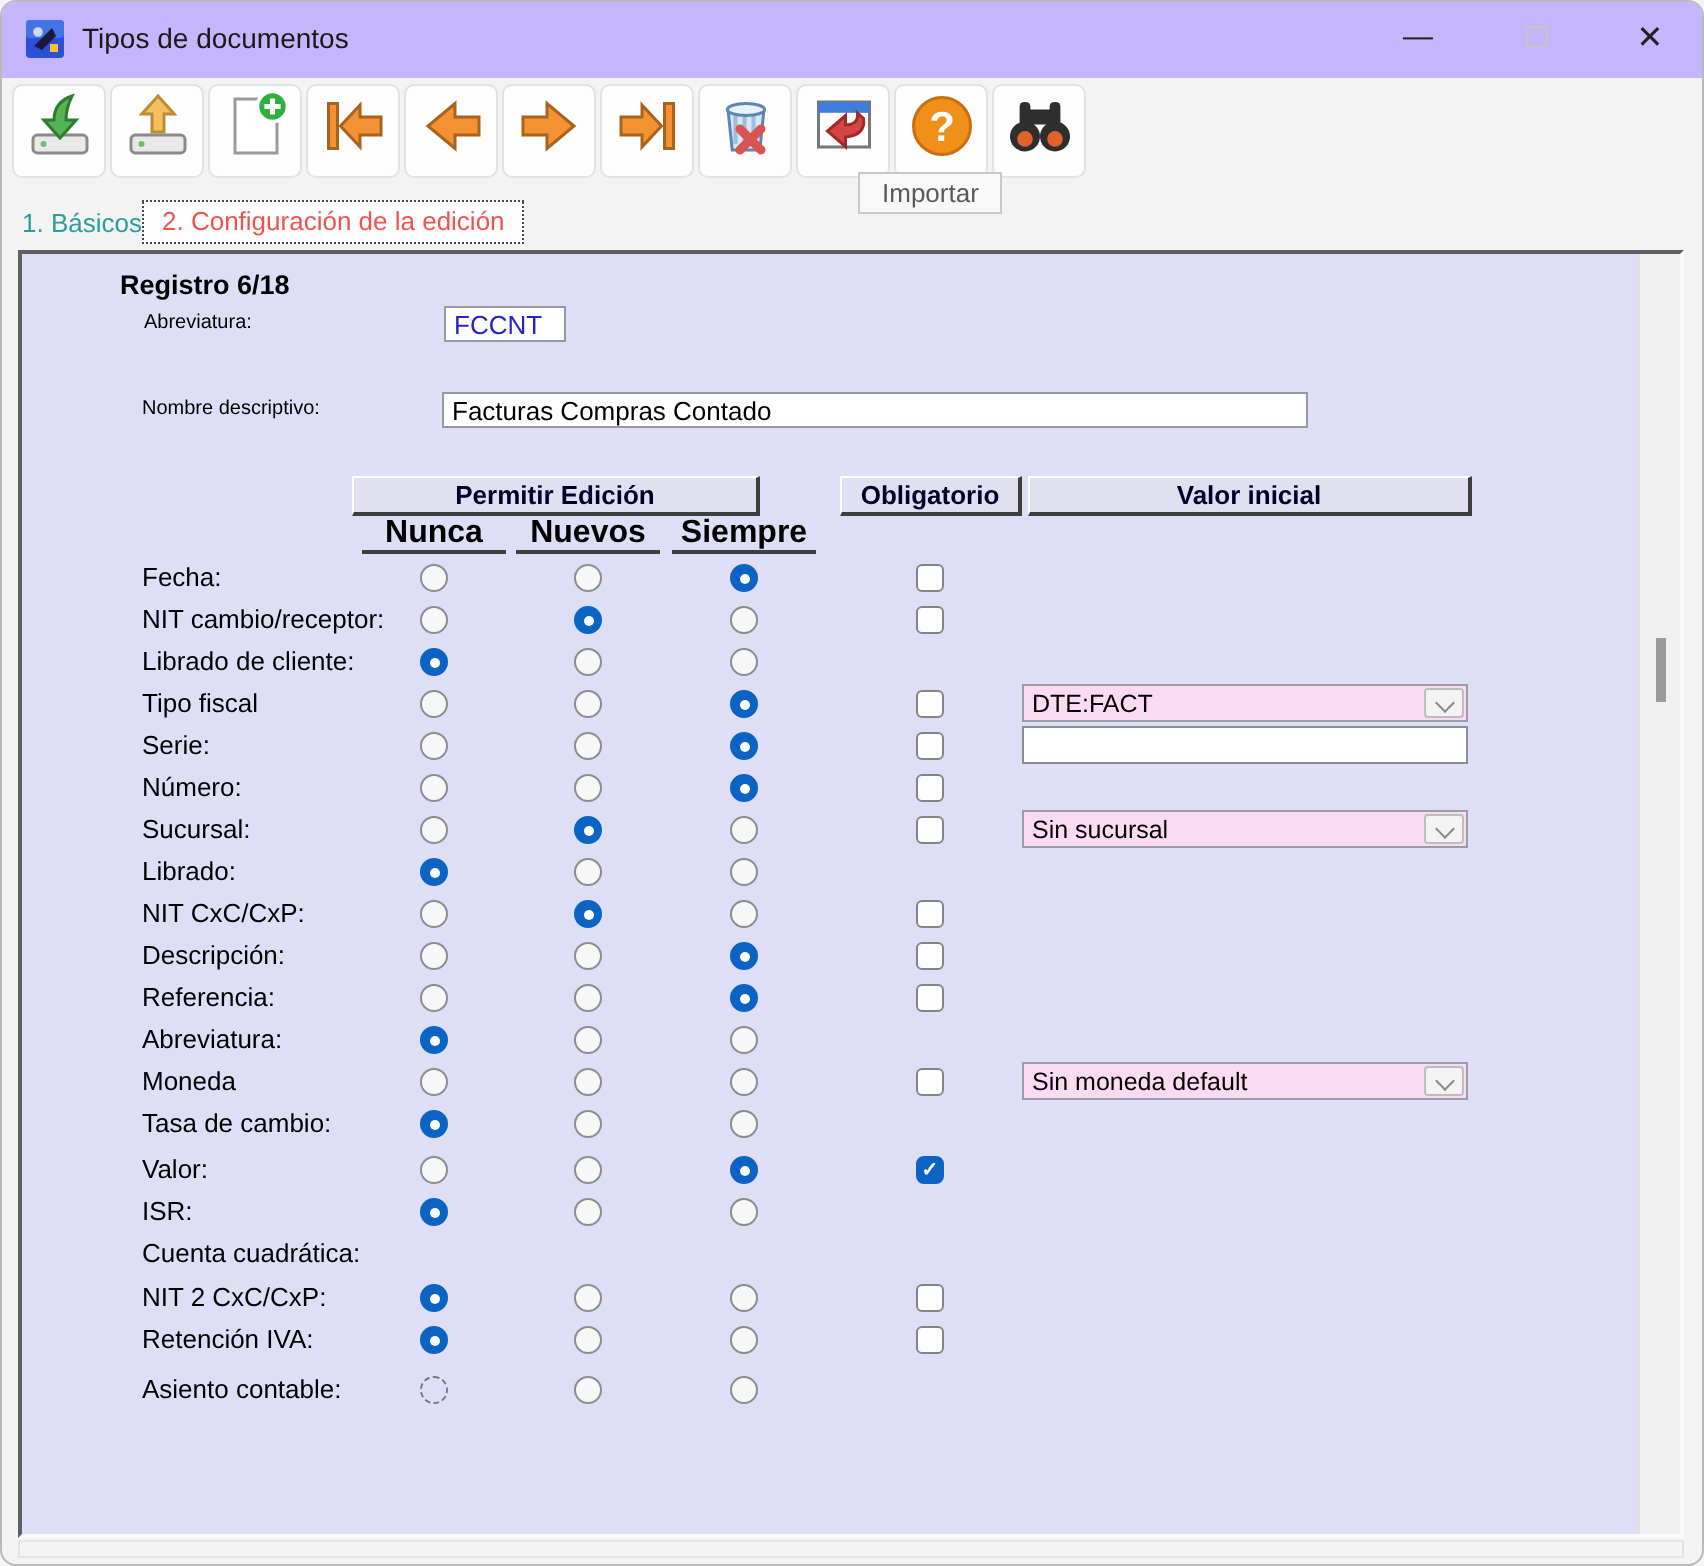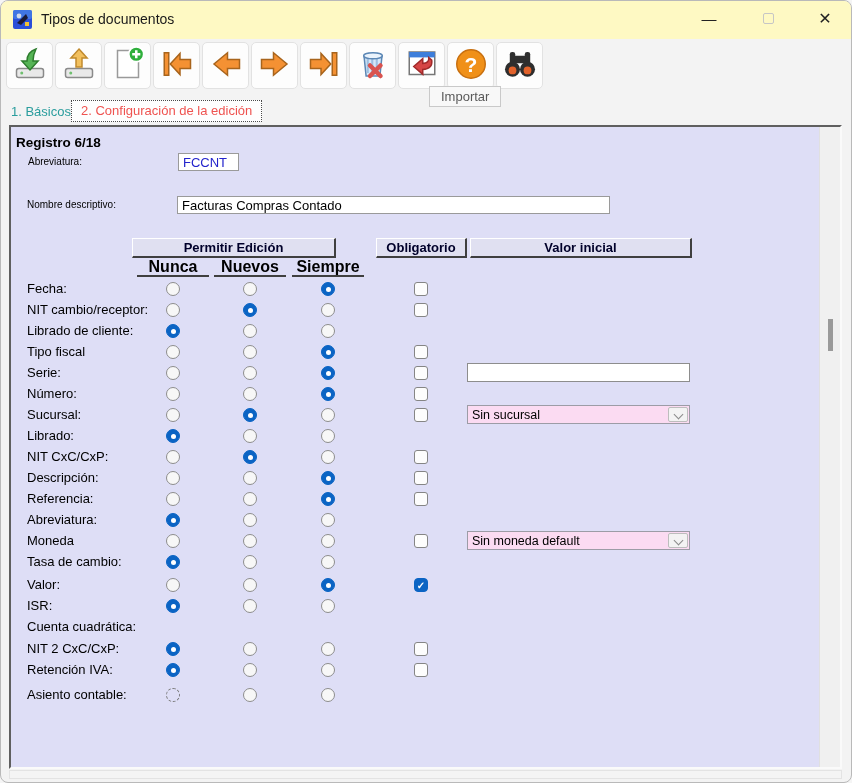--- a/index.html
+++ b/index.html
@@ -1,21 +1,21 @@
 <!DOCTYPE html>
 <html><head>
 <meta charset="utf-8">
 <style>
   * { box-sizing: border-box; margin: 0; padding: 0; }
   html,body { width:852px; height:783px; background:#f5f5f5; font-family:"Liberation Sans",sans-serif; }
   .window { position:relative; width:852px; height:783px; background:#f3f3f3;
             border:1px solid #b9b9b9; border-radius:8px; overflow:hidden; }
 
   
-  .titlebar { position:absolute; left:0; top:0; width:100%; height:38px; background:#fef9c3; }
+  .titlebar { position:absolute; left:0; top:0; width:100%; height:38px; background:#c4b5fd; }
   .app-icon { position:absolute; left:12px; top:9px; width:19px; height:19px; }
   .title-text { position:absolute; left:40px; top:10px; font-size:14px; color:#1a1a1a; }
   .win-btn { position:absolute; top:2px; width:44px; height:31px; display:flex; align-items:center;
              justify-content:center; font-size:15px; color:#222; cursor:default; }
   .win-btn.min { left:686px; }
   .win-btn.max { left:745px; color:#c3c3c3; }
   .win-btn.close { left:802px; font-size:16px; }
   .max-glyph { width:11px; height:11px; border:1px solid #c6c6c6; border-radius:2px; }
 
   
@@ -28,21 +28,21 @@
 
   
   .tab-inactive { position:absolute; left:10px; top:103px; font-size:13px; color:#2a9d9d; }
   .tab-active { position:absolute; left:70px; top:99px; height:22px; line-height:20px; padding:0 9px;
                 background:#fefefe; border:1px dotted #4a4a4a; color:#ef5350; font-size:13px; }
 
   
   .panel { position:absolute; left:8px; top:124px; width:833px; height:644px;
            border-top:2px solid #5f5f5f; border-left:2px solid #5f5f5f;
            border-right:2px solid #fafafa; border-bottom:2px solid #fafafa;
-           background:#dedef6; }
+           background:#dedef6;padding-left:44px; }
   .panel-inner { position:relative; width:100%; height:100%; }
   .vscroll { position:absolute; right:0; top:0; width:21px; height:100%; background:#f0f0f0;
              border-left:1px solid #e0e0e0; }
   .vscroll-thumb { position:absolute; left:8px; top:192px; width:5px; height:32px; background:#9a9a9a; }
   .hscroll { position:absolute; left:8px; top:769px; width:833px; height:9px; background:#f4f4f4;
              border:1px solid #e3e3e3; }
 
   .registro { position:absolute; left:5px; top:8px; font-size:13.5px; font-weight:bold; color:#000; }
   .fld-label { position:absolute; font-size:10px; color:#000; }
   .textbox { position:absolute; background:#ffffff; border:1px solid #9a9a9a; font-size:13px;
@@ -224,20 +224,24 @@
             <div class="radio sel" style="left: 155px;"></div>
             <div class="radio" style="left: 232px;"></div>
             <div class="radio" style="left: 310px;"></div>
           </div>
           <div class="grid-row" style="top: 215px;">
             <span class="row-label">Tipo fiscal</span>
             <div class="radio" style="left: 155px;"></div>
             <div class="radio" style="left: 232px;"></div>
             <div class="radio sel" style="left: 310px;"></div>
             <div class="cbox" style="left: 403px;"></div>
+            <div class="dropdown">
+              <span class="dd-text">DTE:FACT</span>
+              <div class="dd-arrow"></div>
+            </div>
           </div>
           <div class="grid-row" style="top: 236px;">
             <span class="row-label">Serie:</span>
             <div class="radio" style="left: 155px;"></div>
             <div class="radio" style="left: 232px;"></div>
             <div class="radio sel" style="left: 310px;"></div>
             <div class="cbox" style="left: 403px;"></div>
             <div class="row-input"></div>
           </div>
           <div class="grid-row" style="top: 257px;">

